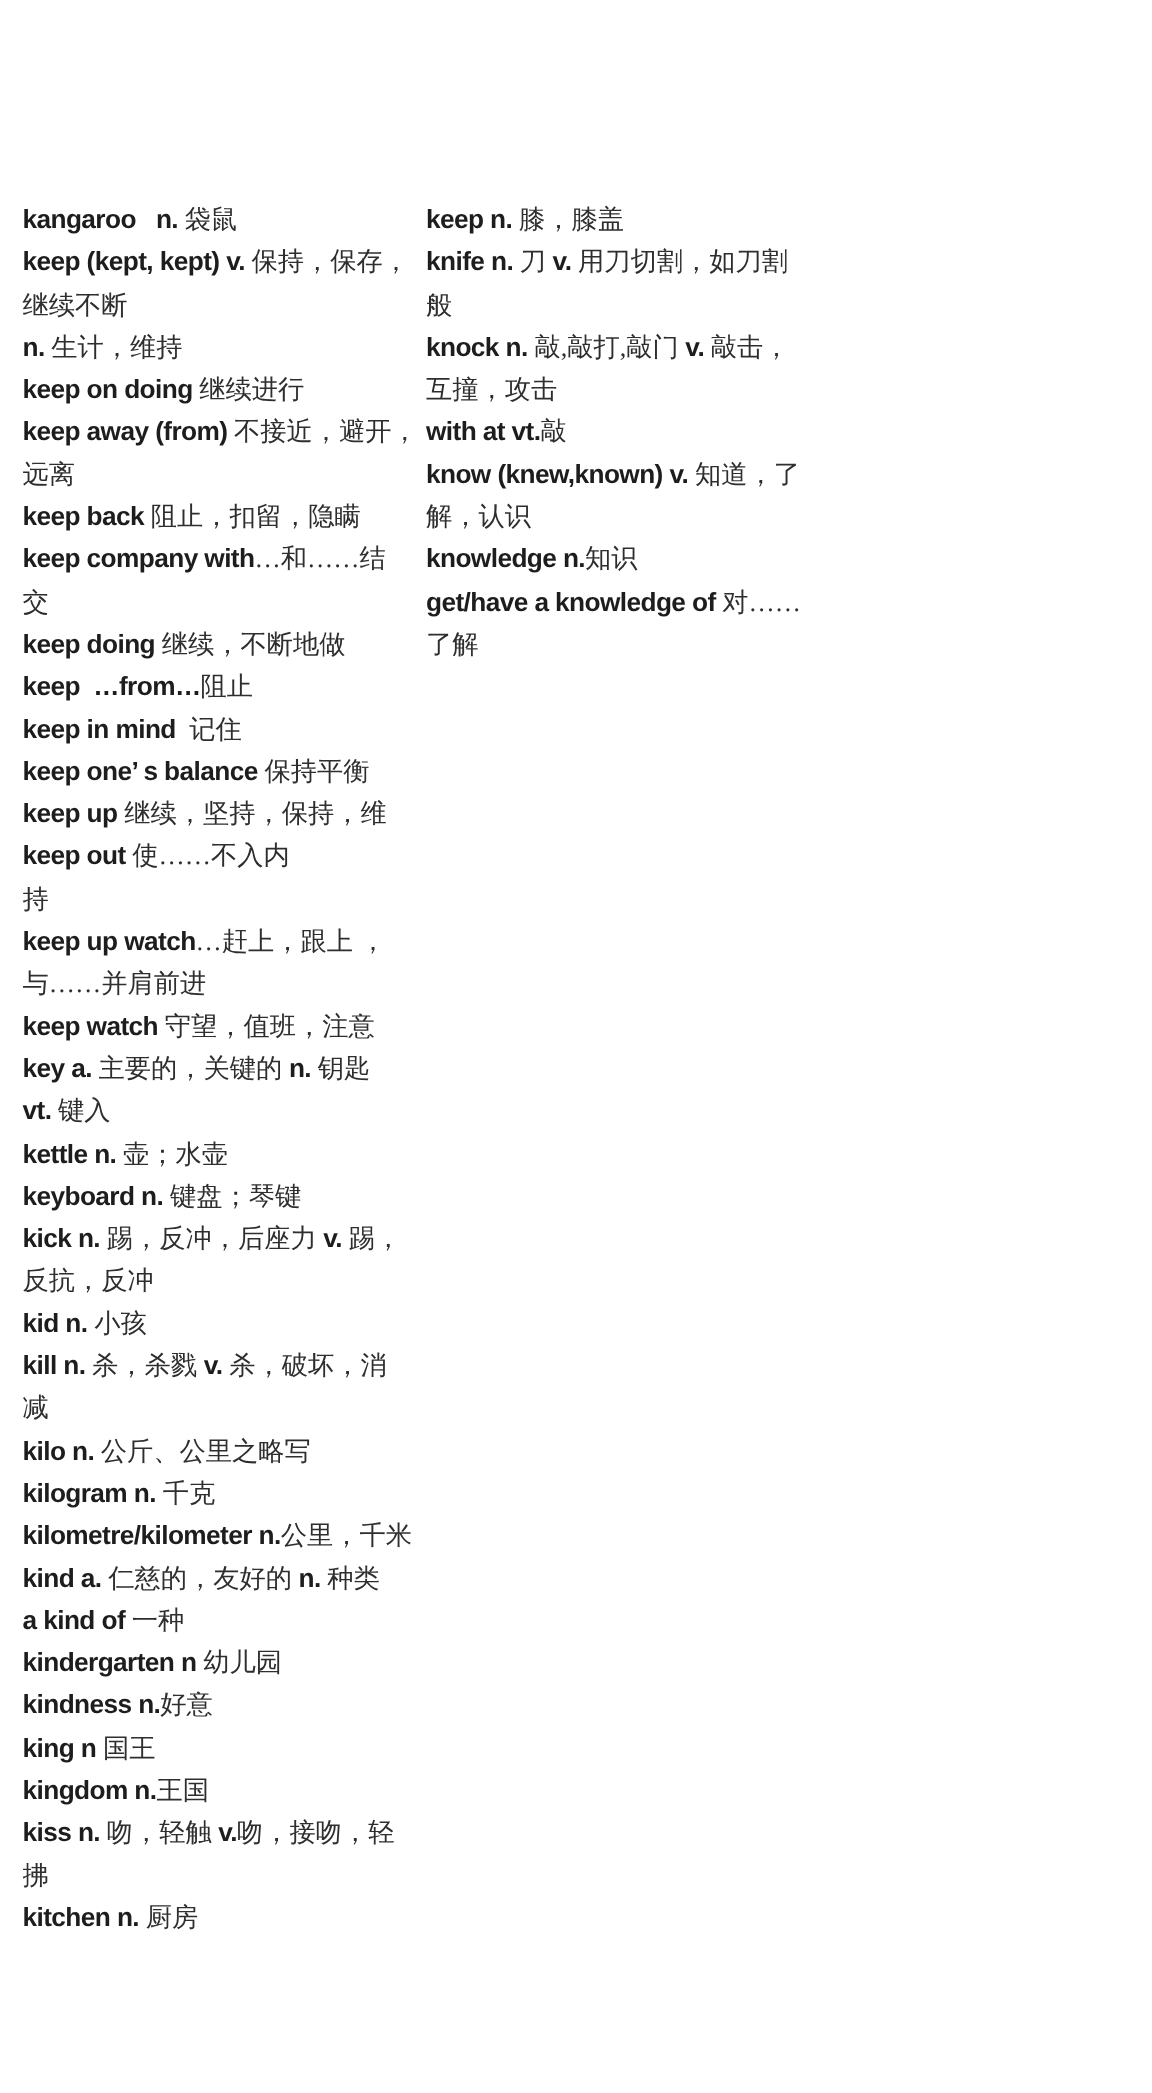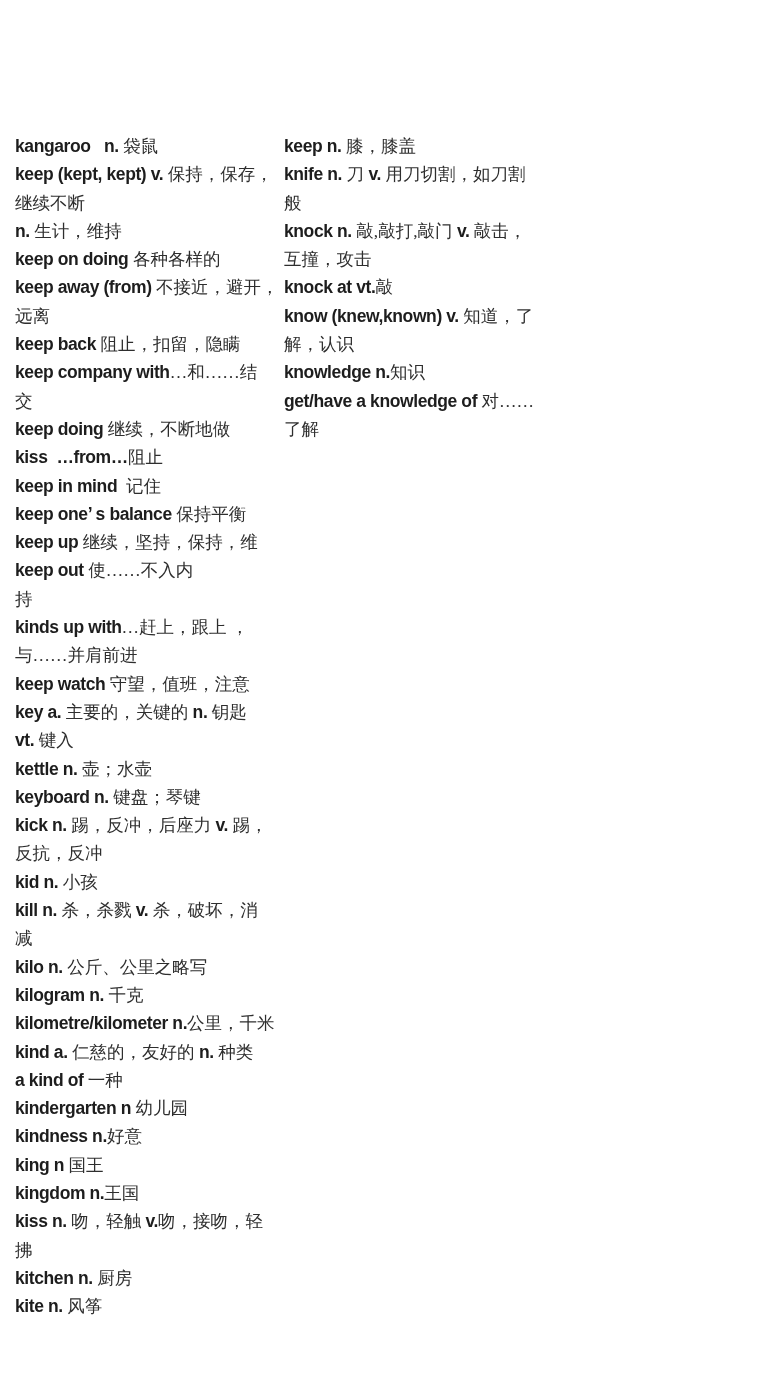--- a/index.html
+++ b/index.html
@@ -55,34 +55,34 @@
 </head>
 <body>
 
 <div class="page">
   <div class="columns">
     <div class="col col-left">
         <div class="line"><span class="en">kangaroo   n. </span><span class="zh">袋鼠</span></div>
         <div class="line"><span class="en">keep (kept, kept) v. </span><span class="zh">保持，保存，</span></div>
         <div class="line"><span class="zh">继续不断</span></div>
         <div class="line"><span class="en">n. </span><span class="zh">生计，维持</span></div>
-        <div class="line"><span class="en">keep on doing </span><span class="zh">各种各样的</span></div>
+        <div class="line"><span class="en">keep on doing </span><span class="zh">继续进行</span></div>
         <div class="line"><span class="en">keep away (from) </span><span class="zh">不接近，避开，</span></div>
         <div class="line"><span class="zh">远离</span></div>
         <div class="line"><span class="en">keep back </span><span class="zh">阻止，扣留，隐瞒</span></div>
         <div class="line"><span class="en">keep company with</span><span class="zh">…和……结</span></div>
         <div class="line"><span class="zh">交</span></div>
         <div class="line"><span class="en">keep doing </span><span class="zh">继续，不断地做</span></div>
-        <div class="line"><span class="en">kiss  …from…</span><span class="zh">阻止</span></div>
+        <div class="line"><span class="en">keep  …from…</span><span class="zh">阻止</span></div>
         <div class="line"><span class="en">keep in mind  </span><span class="zh">记住</span></div>
         <div class="line"><span class="en">keep one’ s balance </span><span class="zh">保持平衡</span></div>
         <div class="line"><span class="en">keep up </span><span class="zh">继续，坚持，保持，维</span></div>
         <div class="line"><span class="en">keep out </span><span class="zh">使……不入内</span></div>
         <div class="line"><span class="zh">持</span></div>
-        <div class="line"><span class="en">kinds up with</span><span class="zh">…赶上，跟上 ，</span></div>
+        <div class="line"><span class="en">keep up watch</span><span class="zh">…赶上，跟上 ，</span></div>
         <div class="line"><span class="zh">与……并肩前进</span></div>
         <div class="line"><span class="en">keep watch </span><span class="zh">守望，值班，注意</span></div>
         <div class="line"><span class="en">key a. </span><span class="zh">主要的，关键的 </span><span class="en">n. </span><span class="zh">钥匙</span></div>
         <div class="line"><span class="en">vt. </span><span class="zh">键入</span></div>
         <div class="line"><span class="en">kettle n. </span><span class="zh">壶；水壶</span></div>
         <div class="line"><span class="en">keyboard n. </span><span class="zh">键盘；琴键</span></div>
         <div class="line"><span class="en">kick n. </span><span class="zh">踢，反冲，后座力 </span><span class="en">v. </span><span class="zh">踢，</span></div>
         <div class="line"><span class="zh">反抗，反冲</span></div>
         <div class="line"><span class="en">kid n. </span><span class="zh">小孩</span></div>
         <div class="line"><span class="en">kill n. </span><span class="zh">杀，杀戮 </span><span class="en">v. </span><span class="zh">杀，破坏，消</span></div>
@@ -92,29 +92,28 @@
         <div class="line"><span class="en">kilometre/kilometer n.</span><span class="zh">公里，千米</span></div>
         <div class="line"><span class="en">kind a. </span><span class="zh">仁慈的，友好的 </span><span class="en">n. </span><span class="zh">种类</span></div>
         <div class="line"><span class="en">a kind of </span><span class="zh">一种</span></div>
         <div class="line"><span class="en">kindergarten n </span><span class="zh">幼儿园</span></div>
         <div class="line"><span class="en">kindness n.</span><span class="zh">好意</span></div>
         <div class="line"><span class="en">king n </span><span class="zh">国王</span></div>
         <div class="line"><span class="en">kingdom n.</span><span class="zh">王国</span></div>
         <div class="line"><span class="en">kiss n. </span><span class="zh">吻，轻触 </span><span class="en">v.</span><span class="zh">吻，接吻，轻</span></div>
         <div class="line"><span class="zh">拂</span></div>
         <div class="line"><span class="en">kitchen n. </span><span class="zh">厨房</span></div>
-        <div class="line"><span class="en">kite n. </span><span class="zh">风筝</span></div>
       </div>
     <div class="col col-right">
         <div class="line"><span class="en">keep n. </span><span class="zh">膝，膝盖</span></div>
         <div class="line"><span class="en">knife n. </span><span class="zh">刀 </span><span class="en">v. </span><span class="zh">用刀切割，如刀割</span></div>
         <div class="line"><span class="zh">般</span></div>
         <div class="line"><span class="en">knock n. </span><span class="zh">敲,敲打,敲门 </span><span class="en">v. </span><span class="zh">敲击，</span></div>
         <div class="line"><span class="zh">互撞，攻击</span></div>
-        <div class="line"><span class="en">knock at vt.</span><span class="zh">敲</span></div>
+        <div class="line"><span class="en">with at vt.</span><span class="zh">敲</span></div>
         <div class="line"><span class="en">know (knew,known) v. </span><span class="zh">知道，了</span></div>
         <div class="line"><span class="zh">解，认识</span></div>
         <div class="line"><span class="en">knowledge n.</span><span class="zh">知识</span></div>
         <div class="line"><span class="en">get/have a knowledge of </span><span class="zh">对……</span></div>
         <div class="line"><span class="zh">了解</span></div>
       </div>
   </div>
 </div>
 
 </body></html>

